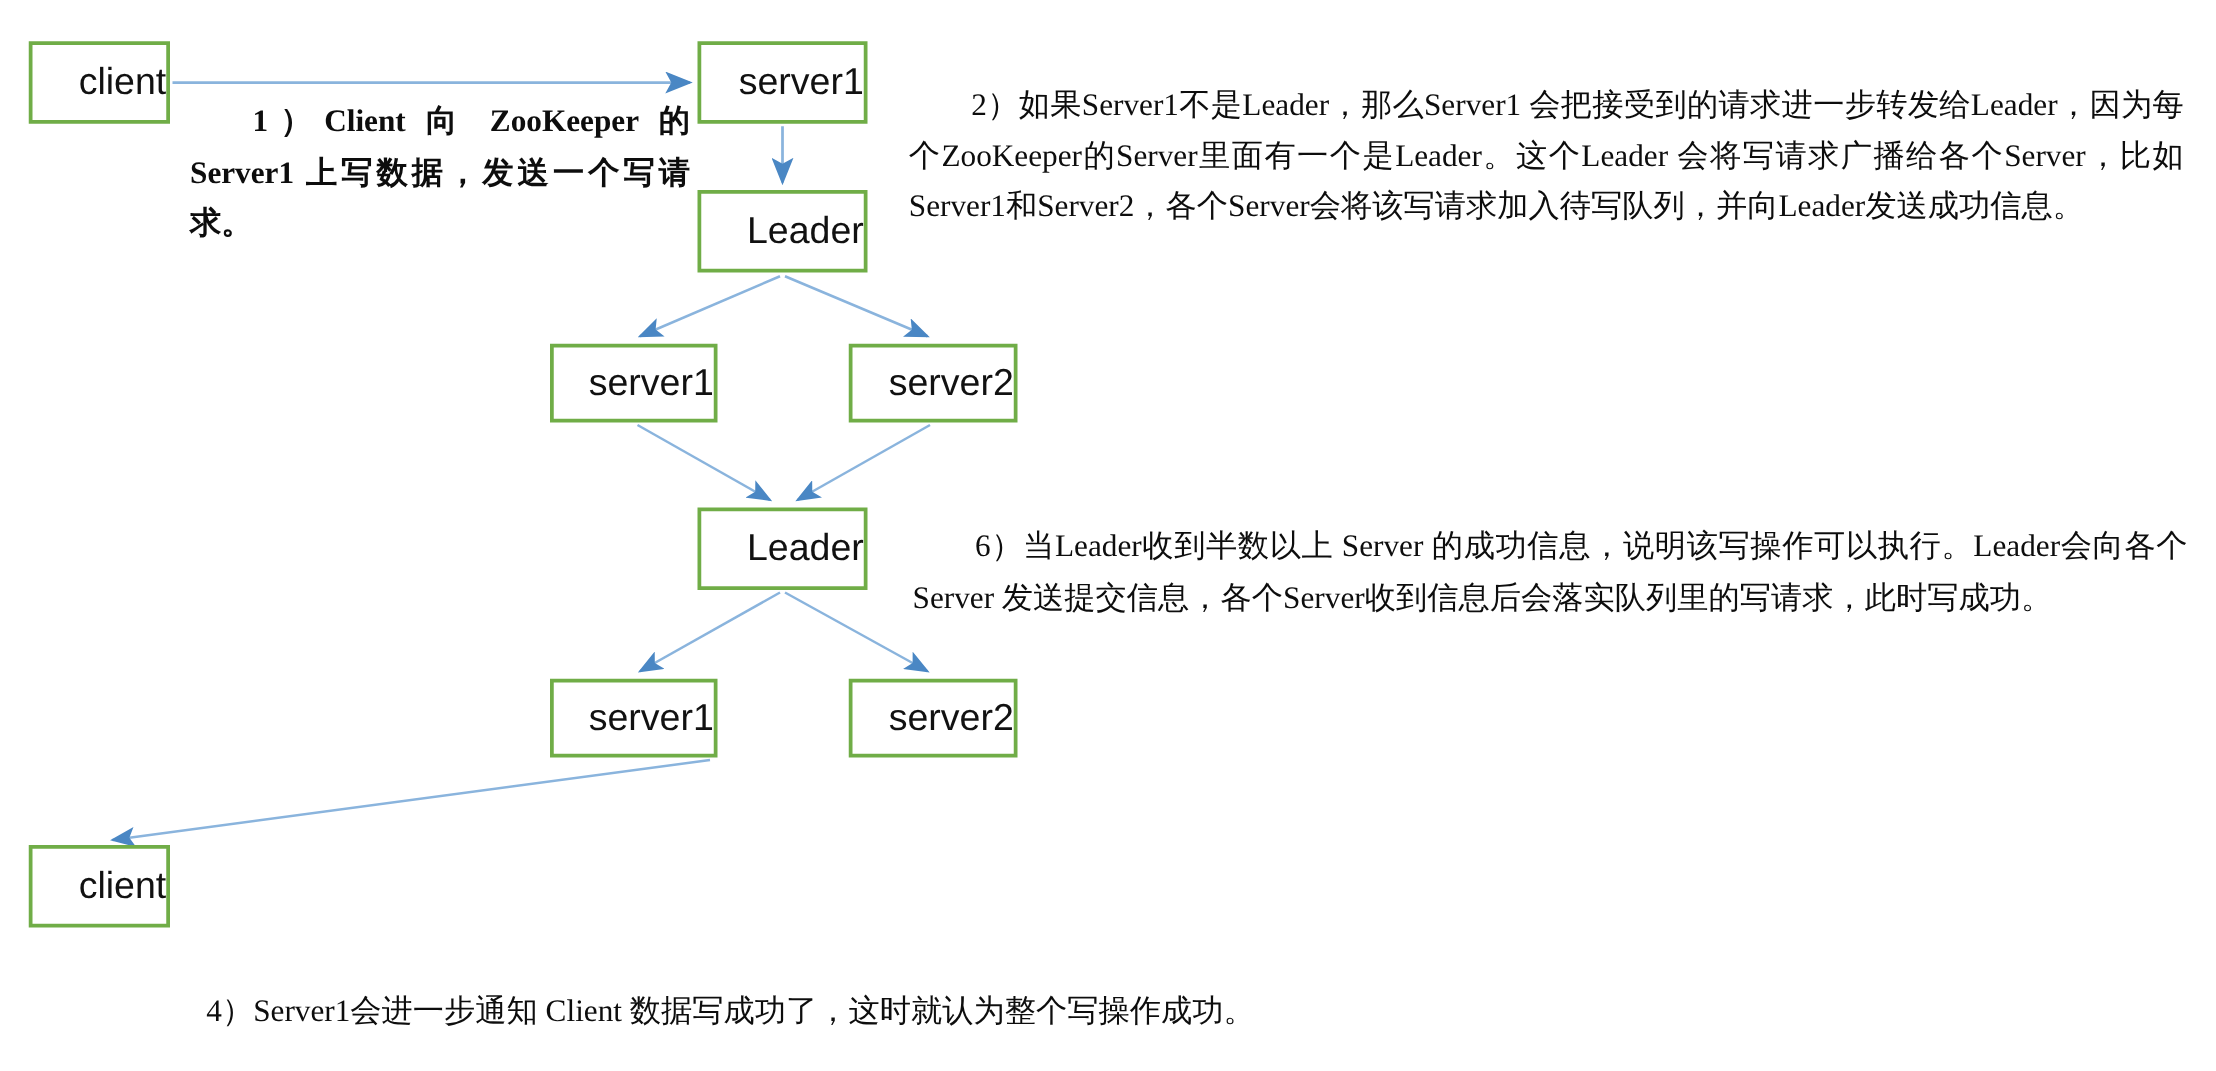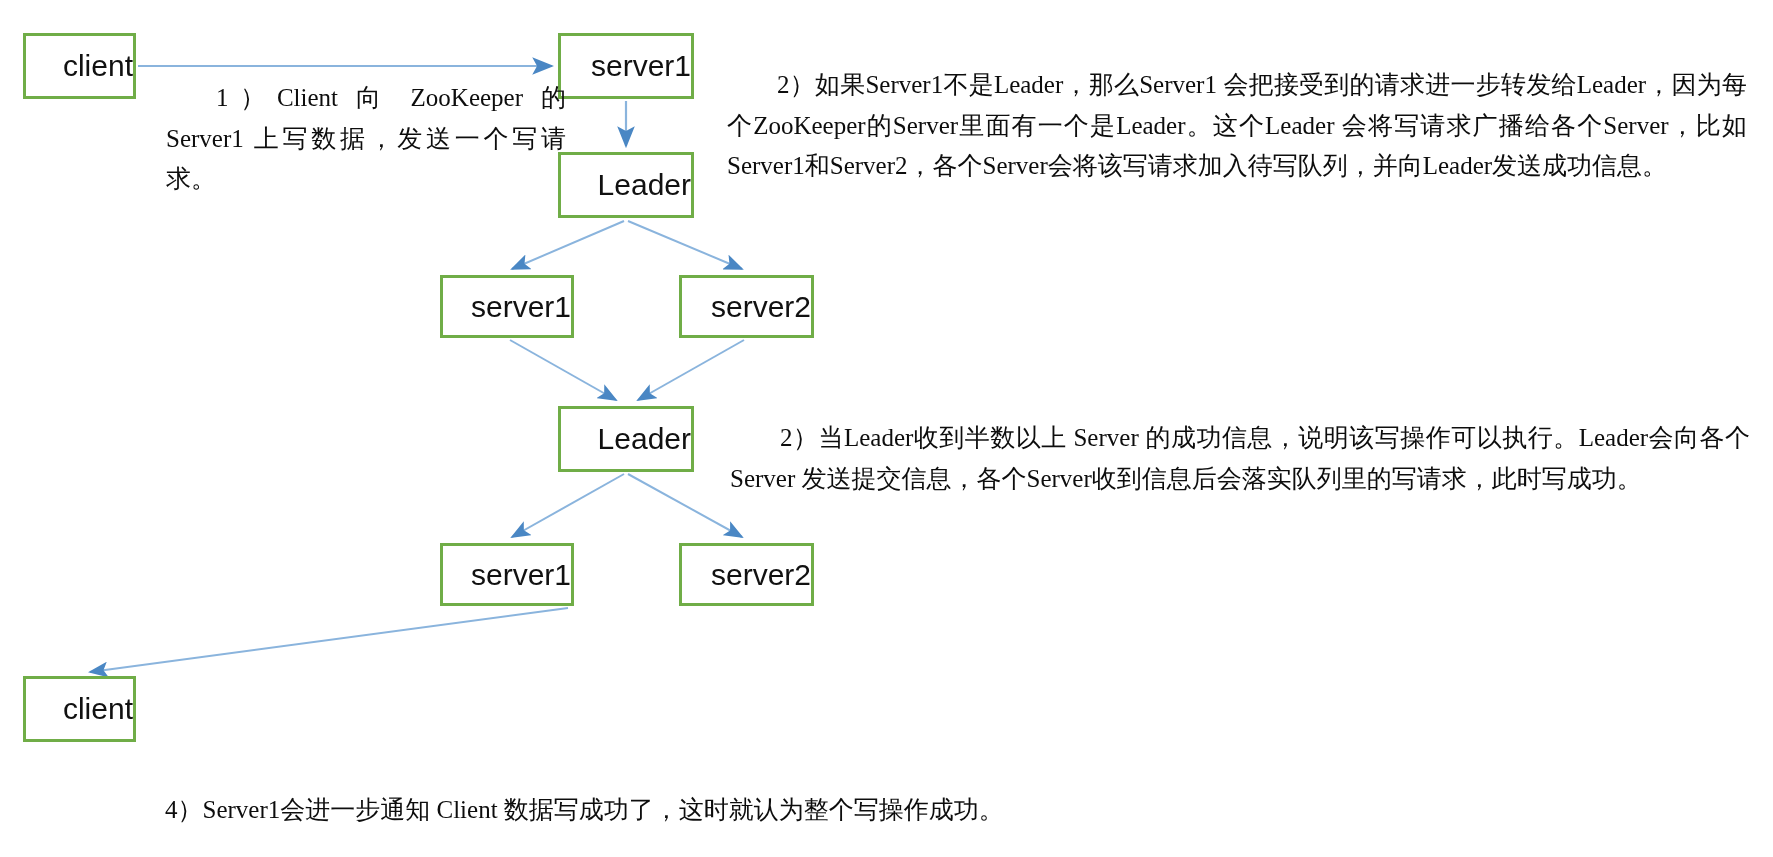--- a/index.html
+++ b/index.html
@@ -128,21 +128,21 @@
   </div>
 
   <div class="node" style="left:679px; top:543px; width:135px; height:63px;">
     <span>server2</span>
   </div>
 
   <div class="node" style="left:23px; top:676px; width:113px; height:66px;">
     <span>client</span>
   </div>
 
-  <div class="para" style="left:166px; top:78px; width:400px;"><span class="indent"></span><span>1）Client 向 ZooKeeper 的 Server1 上写数据，发送一个写请求。</span></div>
+  <div class="para" style="left:152px; top:78px; width:400px;font-weight:bold;"><span class="indent"></span><span>1）Client 向 ZooKeeper 的 Server1 上写数据，发送一个写请求。</span></div>
 
   <div class="para" style="left:727px; top:65px; width:1020px;"><span class="indent"></span><span>2）如果Server1不是Leader，那么Server1 会把接受到的请求进一步转发给Leader，因为每个ZooKeeper的Server里面有一个是Leader。这个Leader 会将写请求广播给各个Server，比如Server1和Server2，各个Server会将该写请求加入待写队列，并向Leader发送成功信息。</span></div>
 
-  <div class="para" style="left:730px; top:418px; width:1020px;"><span class="indent"></span><span>2）当Leader收到半数以上 Server 的成功信息，说明该写操作可以执行。Leader会向各个Server 发送提交信息，各个Server收到信息后会落实队列里的写请求，此时写成功。</span></div>
+  <div class="para" style="left:730px; top:418px; width:1020px;"><span class="indent"></span><span>6）当Leader收到半数以上 Server 的成功信息，说明该写操作可以执行。Leader会向各个Server 发送提交信息，各个Server收到信息后会落实队列里的写请求，此时写成功。</span></div>
 
   <div class="para" style="left:165px; top:772px; width:1100px; text-align:left;margin-top:18px;"><span>4）Server1会进一步通知 Client 数据写成功了，这时就认为整个写操作成功。</span></div>
 
 </div>
 
 </body></html>

